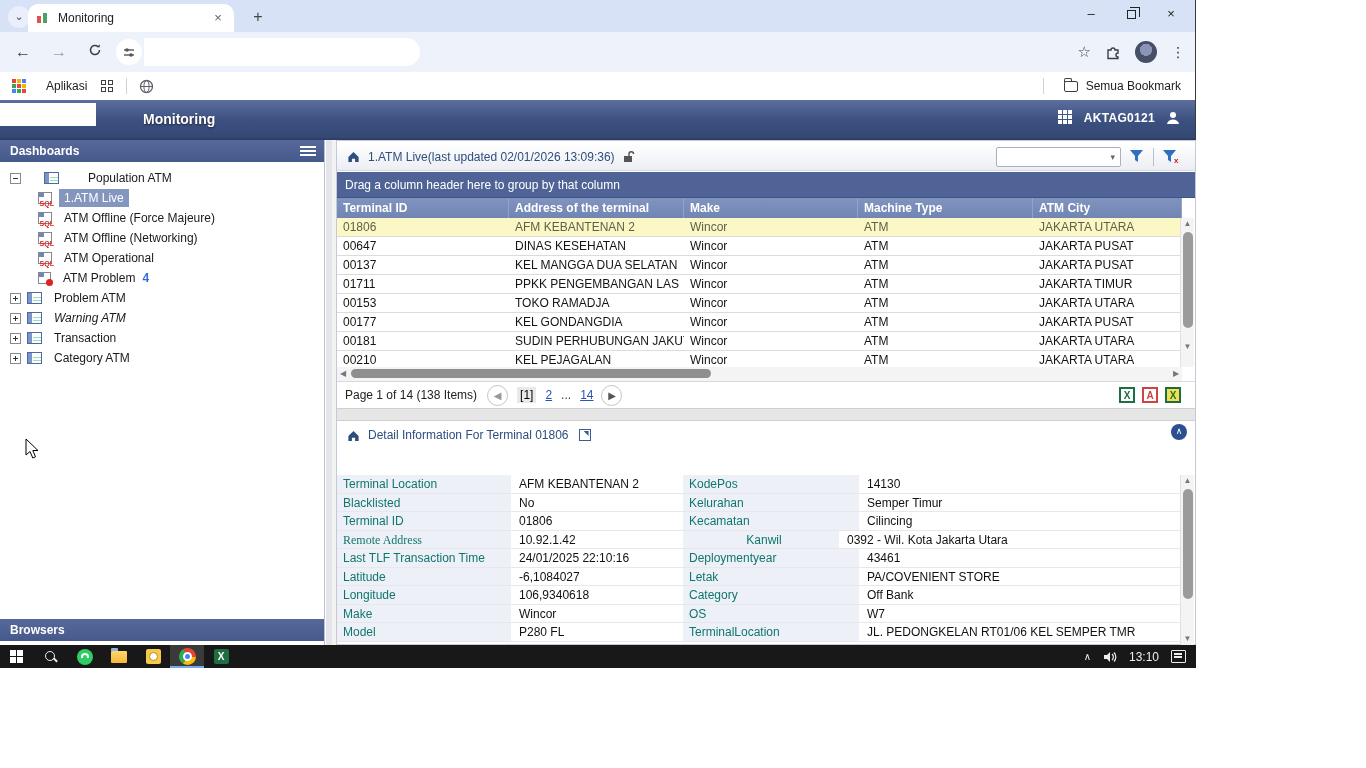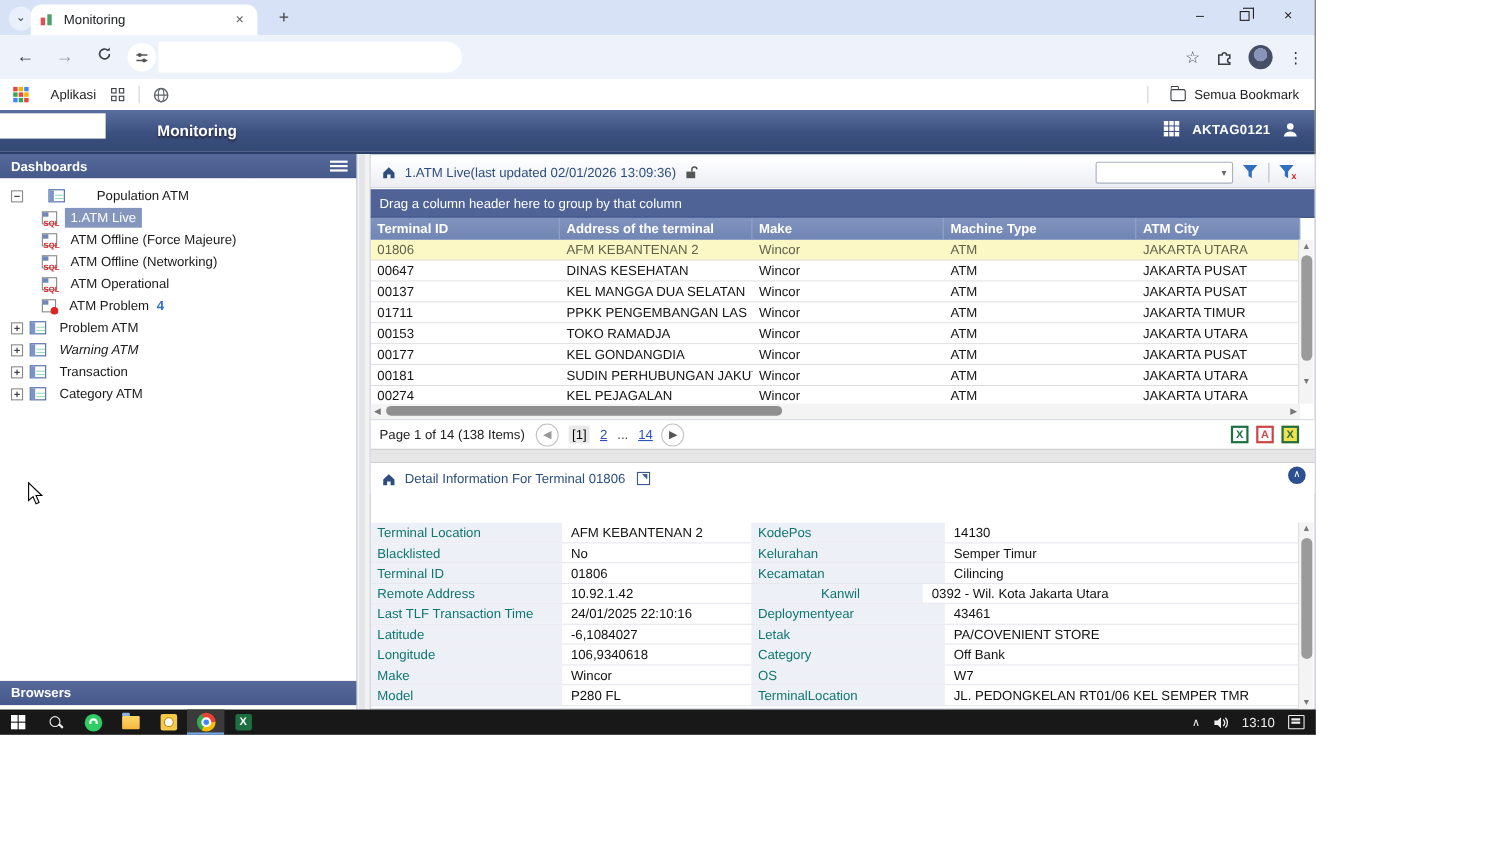--- a/index.html
+++ b/index.html
@@ -410,21 +410,21 @@
               <div class="td" style="width: 149px;">JAKARTA PUSAT</div>
             </div>
             <div class="tr">
               <div class="td" style="width: 172px;">00181</div>
               <div class="td" style="width: 175px;">SUDIN PERHUBUNGAN JAKUT</div>
               <div class="td" style="width: 174px;">Wincor</div>
               <div class="td" style="width: 175px;">ATM</div>
               <div class="td" style="width: 149px;">JAKARTA UTARA</div>
             </div>
             <div class="tr">
-              <div class="td" style="width: 172px;">00274</div>
+              <div class="td" style="width: 172px;">00210</div>
               <div class="td" style="width: 175px;">KEL PEJAGALAN</div>
               <div class="td" style="width: 174px;">Wincor</div>
               <div class="td" style="width: 175px;">ATM</div>
               <div class="td" style="width: 149px;">JAKARTA UTARA</div>
             </div>
           </div>
 
         <div class="vscroll" style="top:77px;height:149px">
           <span class="sarr" style="top:0">▲</span>
           <div class="thumb" style="top:14px;height:96px"></div>
@@ -476,21 +476,21 @@
               <div class="dlabel" style="width: 176px;">Kelurahan</div>
               <div class="dval" style="width: 323px;">Semper Timur</div>
             </div>
             <div class="drow">
               <div class="dlabel" style="width: 174px;">Terminal ID</div>
               <div class="dval" style="width: 172px;">01806</div>
               <div class="dlabel" style="width: 176px;">Kecamatan</div>
               <div class="dval" style="width: 323px;">Cilincing</div>
             </div>
             <div class="drow">
-              <div class="dlabel" style="width: 174px;">Remote Address</div>
+              <div class="dlabel" style="width: 174px; font-family: Liberation Serif, serif;">Remote Address</div>
               <div class="dval" style="width: 172px;">10.92.1.42</div>
               <div class="dlabel" style="width: 156px; text-align: center;">Kanwil</div>
               <div class="dval" style="width: 323px;">0392 - Wil. Kota Jakarta Utara</div>
             </div>
             <div class="drow">
               <div class="dlabel" style="width: 174px;">Last TLF Transaction Time</div>
               <div class="dval" style="width: 172px;">24/01/2025 22:10:16</div>
               <div class="dlabel" style="width: 176px;">Deploymentyear</div>
               <div class="dval" style="width: 323px;">43461</div>
             </div>

